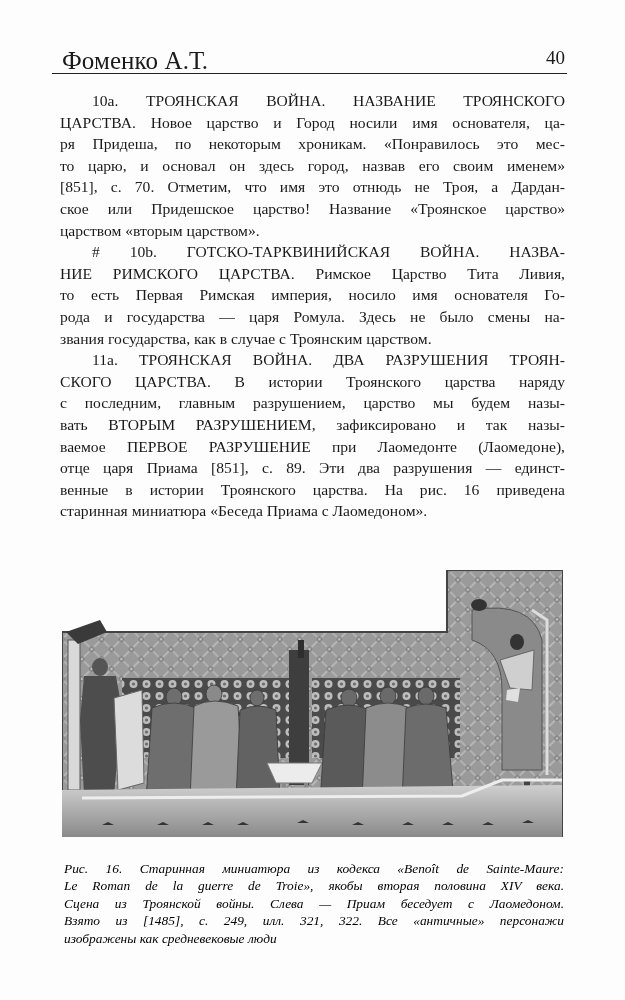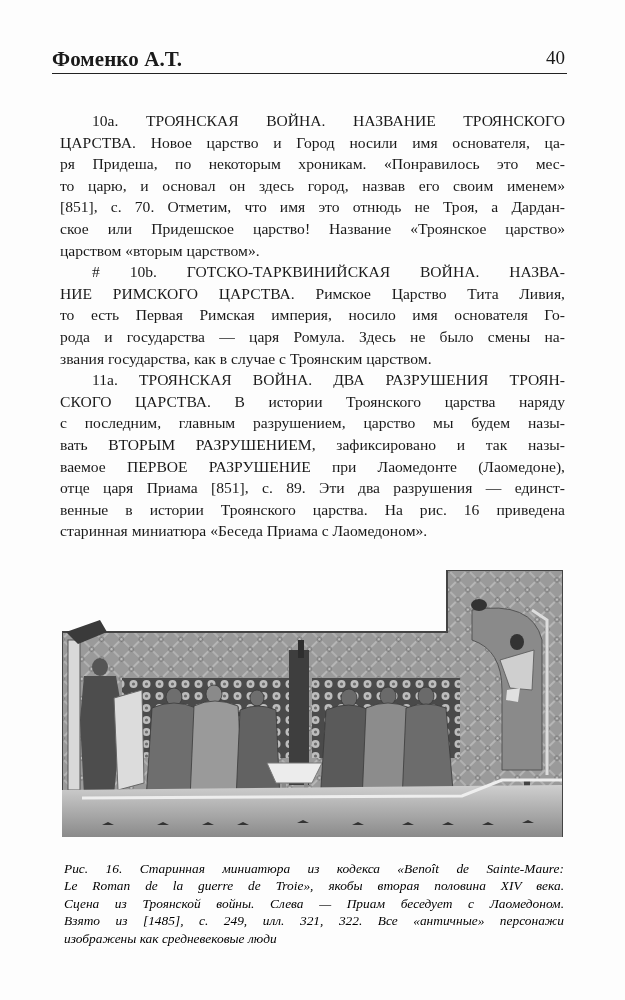--- a/index.html
+++ b/index.html
@@ -5,28 +5,28 @@
   html, body { margin:0; padding:0; }
   body {
     width:625px; height:1000px; background:#fdfdfd; position:relative; overflow:hidden;
     font-family: "Liberation Serif", "DejaVu Serif", serif; color:#1a1a1a;
   }
   .header {
     position:absolute; left:52px; top:47px; width:515px; height:26px;
     border-bottom:1.5px solid #222;
   }
   .header .author {
-    position:absolute; left:0; top:0; font-weight:bold; font-size:21px; letter-spacing:0.1px;
+    position:absolute; left:10px; top:0; font-weight:normal; font-size:25px; letter-spacing:0.1px;
   }
   .header .pageno {
     position:absolute; right:2px; top:0; font-weight:normal; font-size:19px;
   }
   .body-text {
     position:absolute; left:60px; top:90px; width:505px;
-    font-size:15.6px; line-height:21.6px; text-align:justify;margin-top:20px;
+    font-size:15.6px; line-height:21.6px; text-align:justify;
   }
   .line { display:block; height:21.6px; overflow:hidden; text-align:justify; text-align-last:justify; white-space:normal; }
   .line.last { text-align-last:left; }
   .line.indent { padding-left:32px; }
 
   .figure {
     position:absolute; left:62px; top:570px; width:501px; height:267px;
   }
   .figure svg { display:block; }
 

